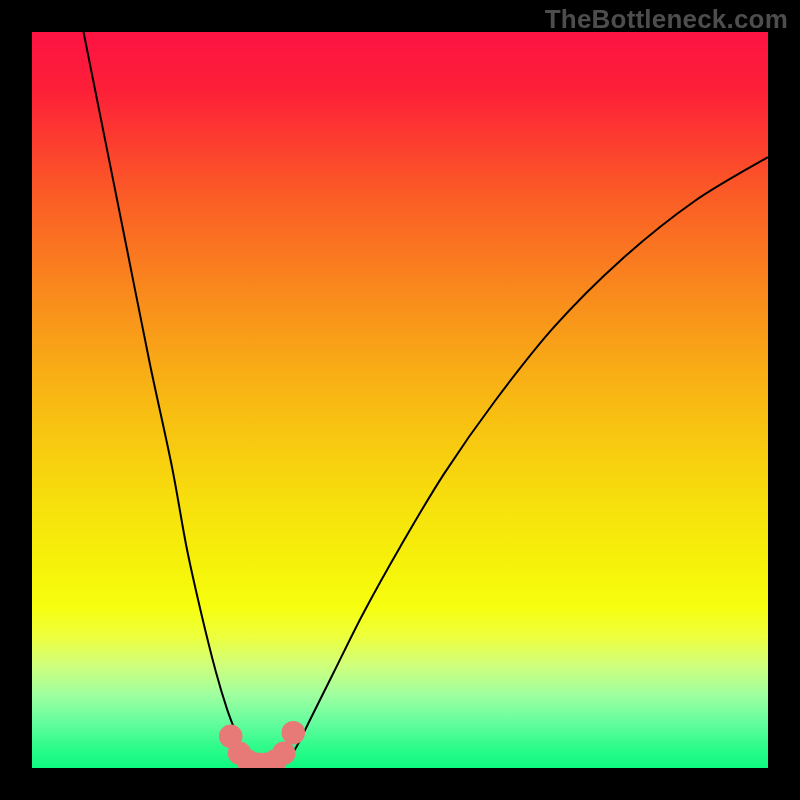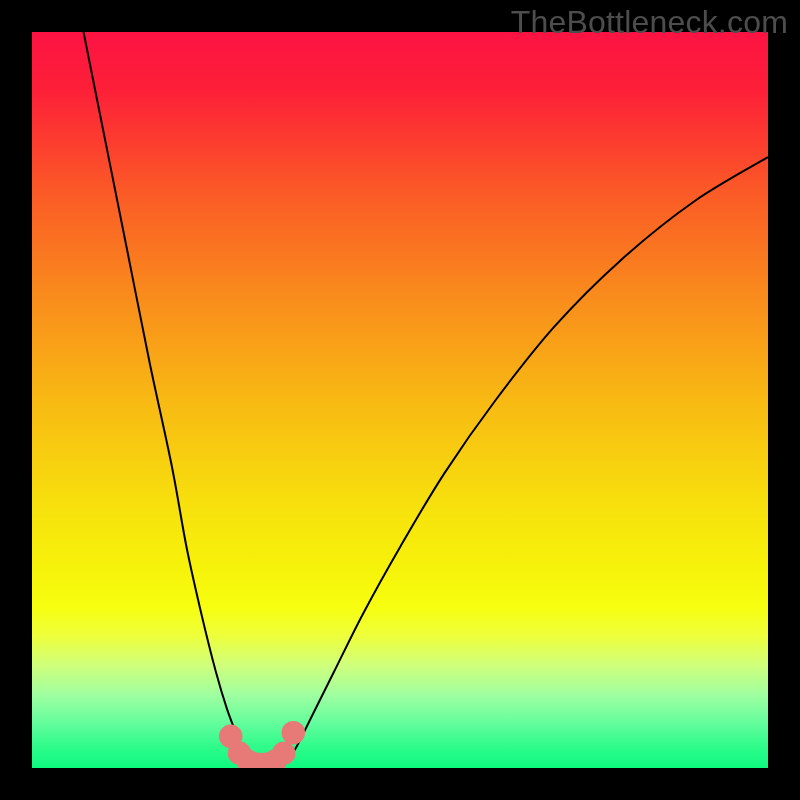--- a/index.html
+++ b/index.html
@@ -27,22 +27,22 @@
   }
   .gradient {
     position: absolute;
     inset: 0;
   }
   .watermark {
     position: absolute;
     top: 4px;
     right: 12px;
     color: #4d4d4d;
-    font-size: 32px;
-    font-weight: 400;
+    font-size: 26px;
+    font-weight: 700;
     letter-spacing: 0.2px;
   }
   svg.curve-layer {
     position: absolute;
     inset: 0;
     width: 100%;
     height: 100%;
   }
 </style>
 </head>

